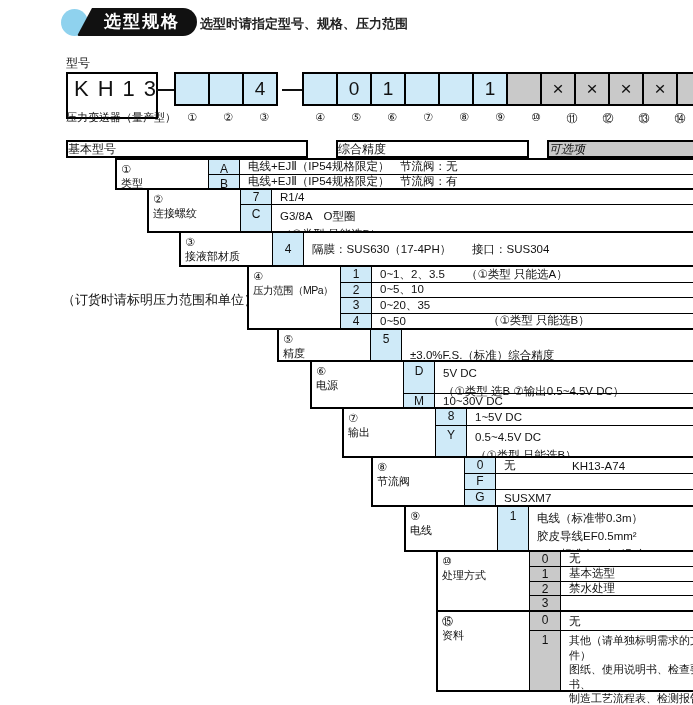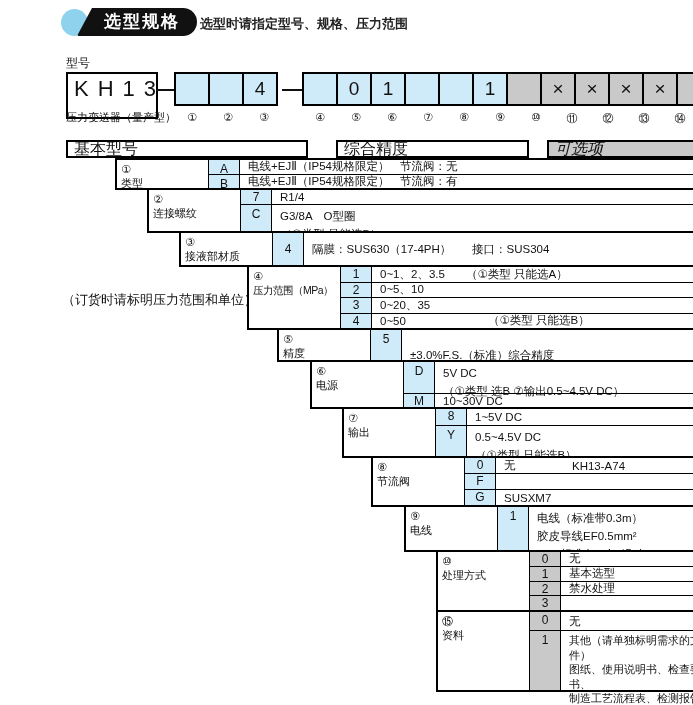--- a/index.html
+++ b/index.html
@@ -27,21 +27,21 @@
   .cyb{background:var(--cell-cyan,#cfeaf8);}
   .gyb{background:var(--cell-gray,#c9c9c9);}
   .caption{position:absolute;left:18px;top:110px;font-size:11px;}
   .nums{position:absolute;top:111px;display:flex;font-size:11px;color:#111;}
   .nums span{flex:1;text-align:center;}
 
   .note-left{position:absolute;left:14px;top:291px;font-size:13px;}
 
   
   .hbox{position:absolute;top:140px;height:18px;border:2px solid #000;box-sizing:border-box;background:#fff;
-    font-size:16px;line-height:14px;padding-left:6px;}
+    font-size:12px;line-height:14px;}
   .hgray{background:var(--cell-gray,#c9c9c9);}
 
   
   .band{position:absolute;right:15px;border:2px solid #000;box-sizing:border-box;background:#fff;display:flex;}
   .lbl{width:92px;border-right:1px solid #000;padding:2px 4px;font-size:11px;line-height:14px;box-sizing:border-box;flex:none;}
   .lbl span{display:block;white-space:nowrap;}
   .tight{font-size:10.5px;letter-spacing:-0.5px;}
   .subs{flex:1;display:flex;flex-direction:column;min-width:0;}
   .sub{display:flex;min-height:0;}
   .sub + .sub{border-top:1px solid #000;}

